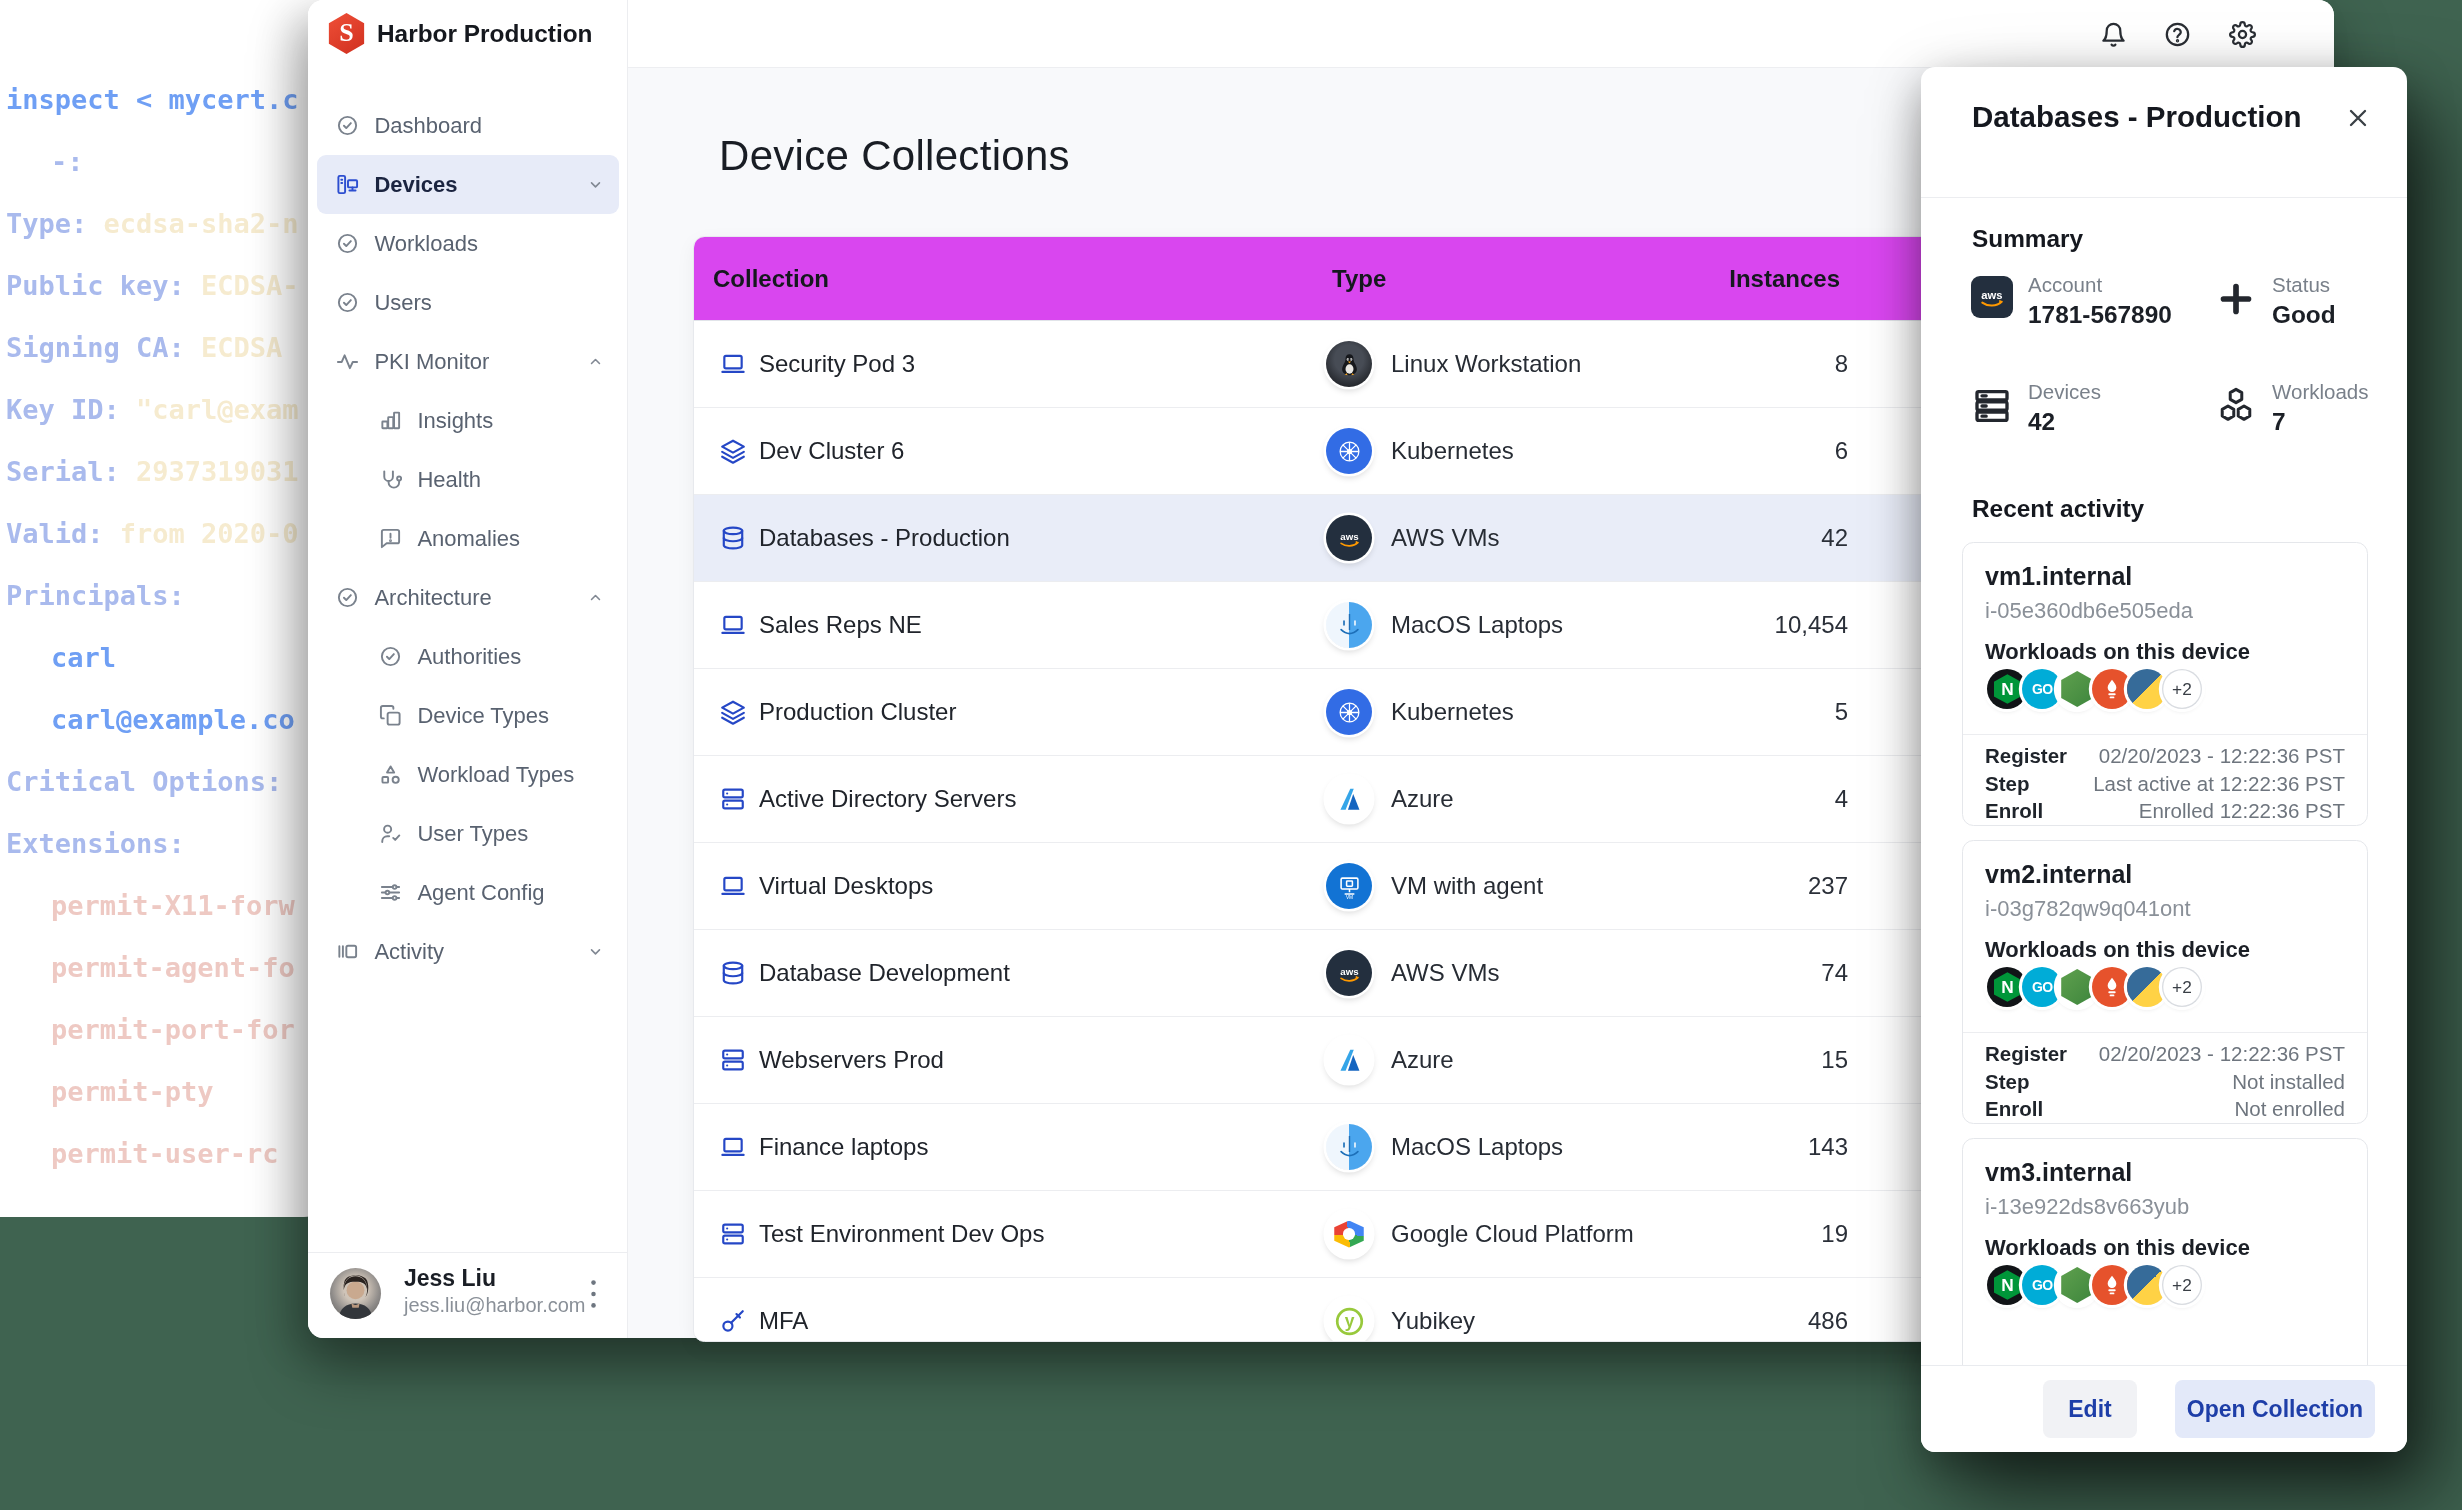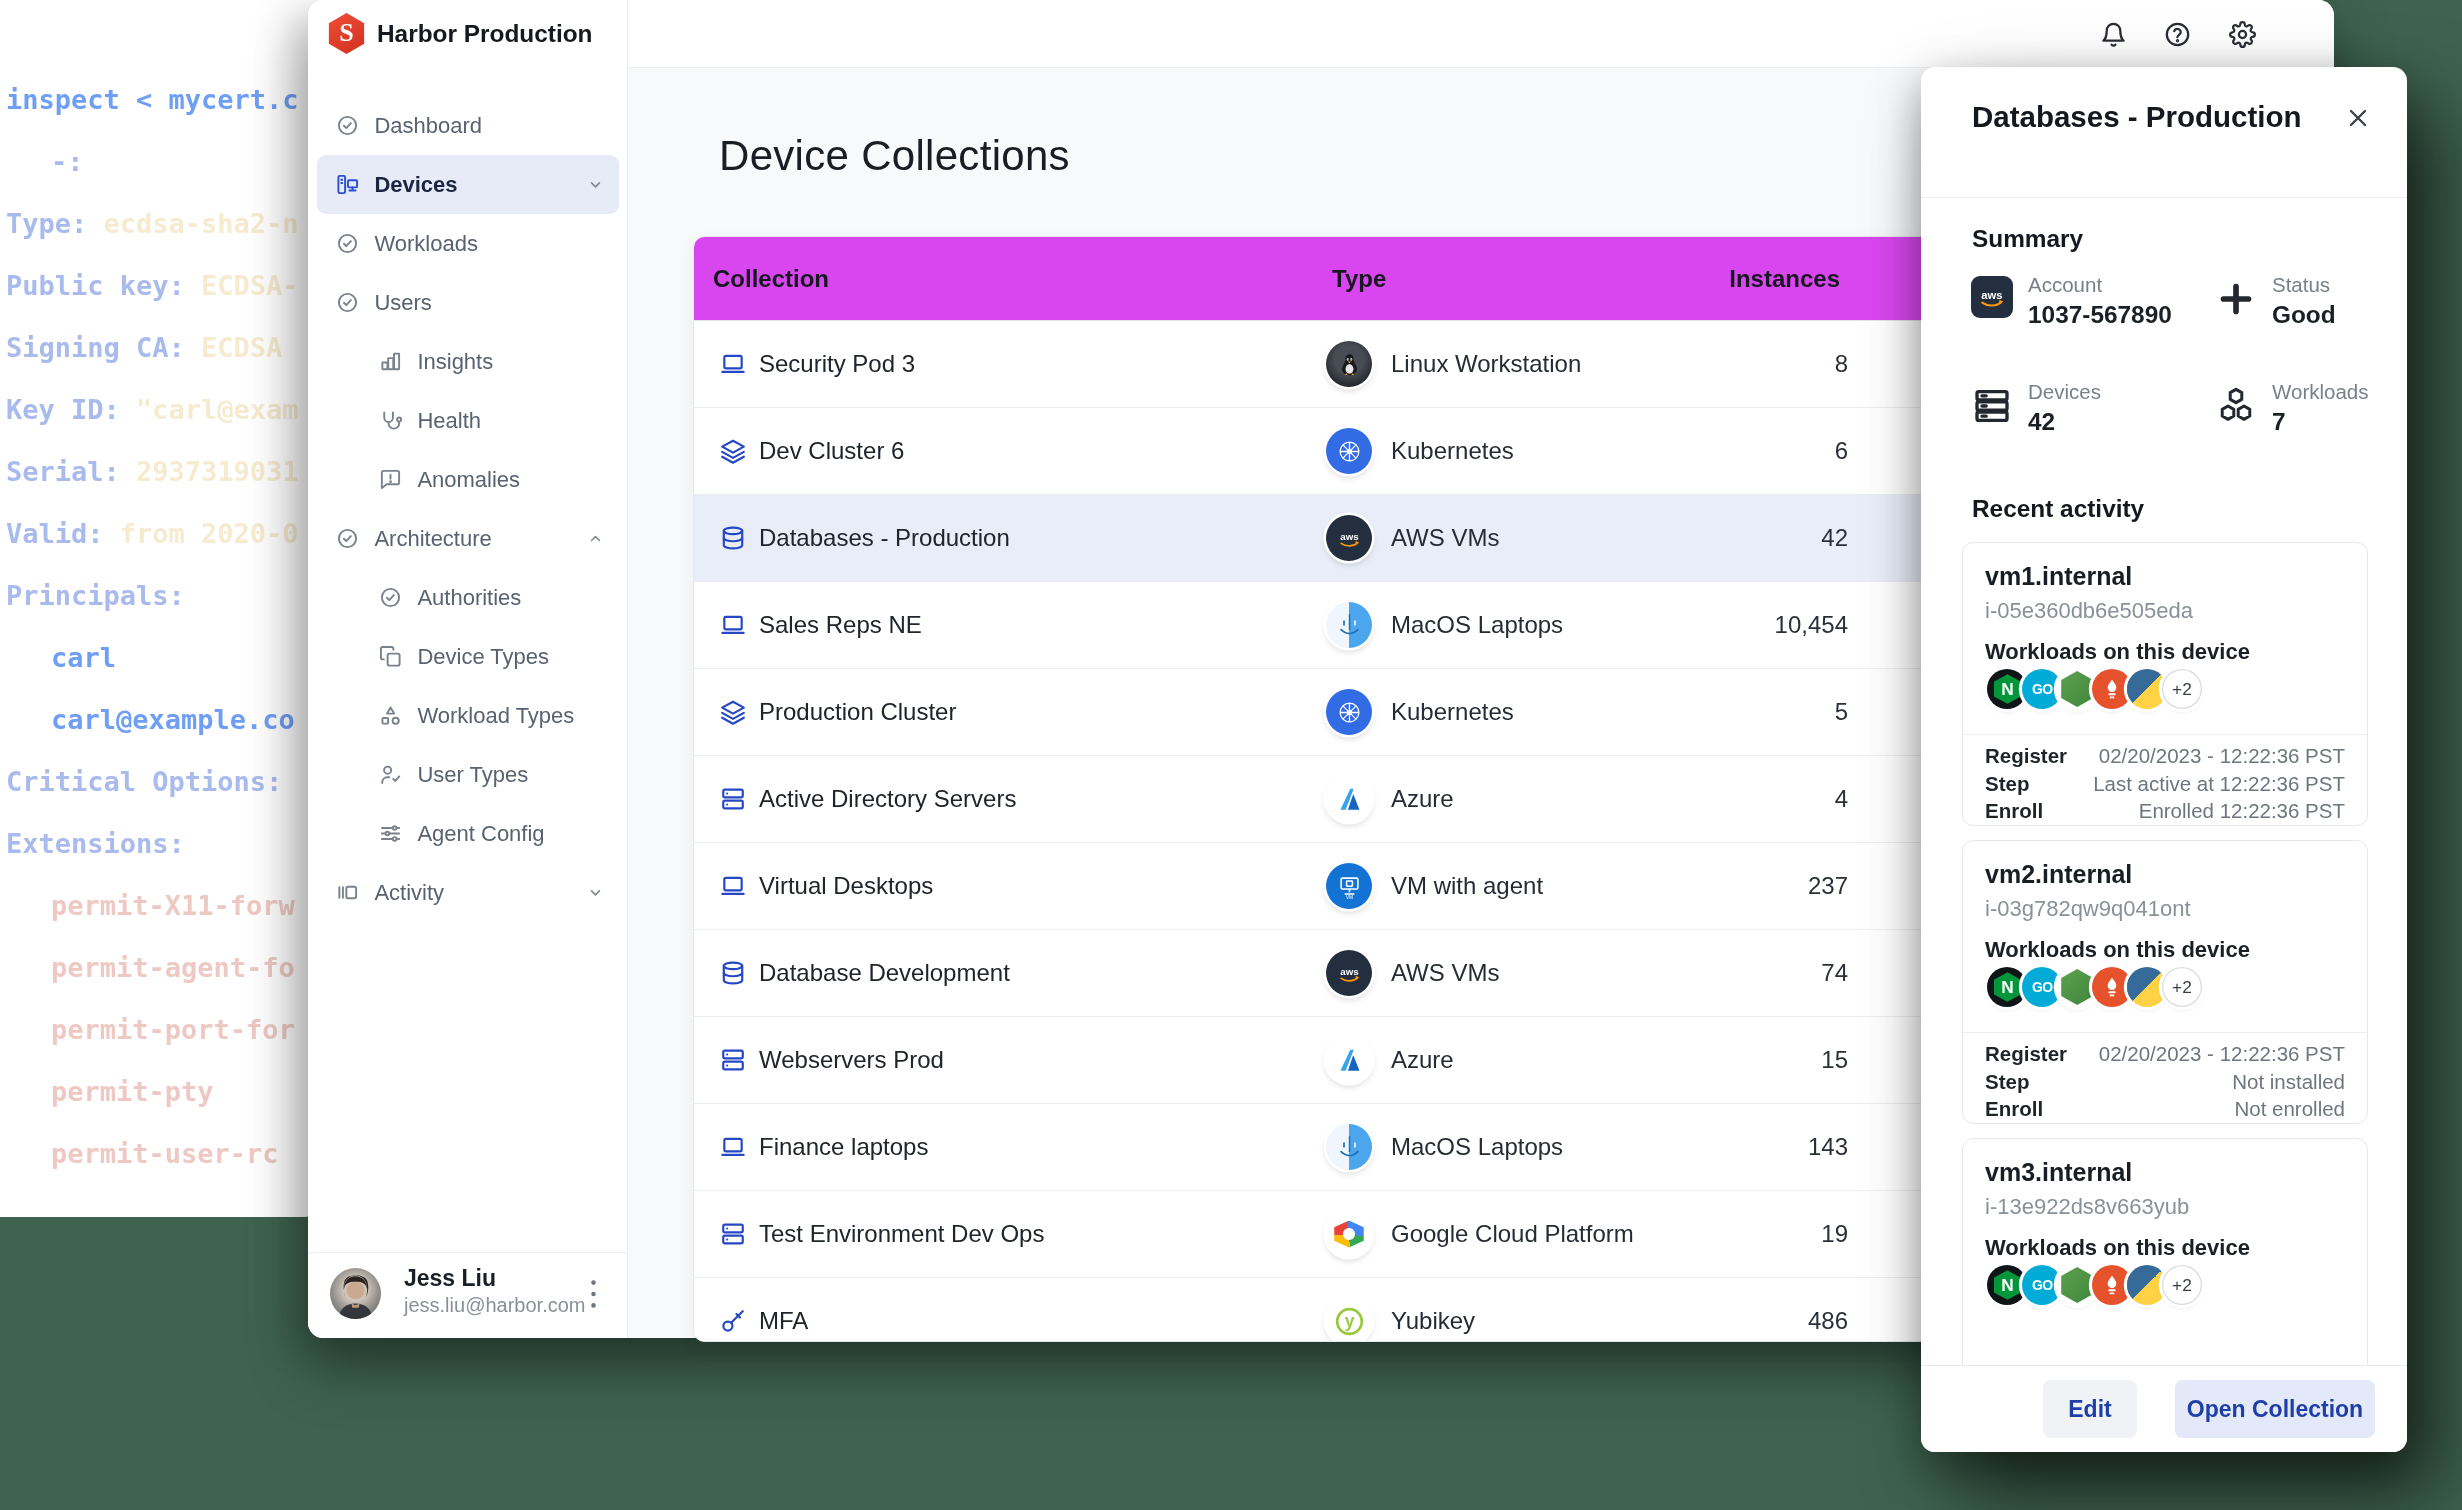--- a/index.html
+++ b/index.html
@@ -192,20 +192,29 @@
               </svg></span>
             <span class="lbl">Workloads</span>
           </div>
           <div class="nv">
             <span class="i"><svg viewBox="0 0 24 24" fill="none" stroke="currentColor" stroke-width="2" stroke-linecap="round" stroke-linejoin="round">
                 <circle cx="12" cy="12" r="9"></circle>
                 <path d="M8.3 12.3l2.4 2.4 4.8-5.2"></path>
               </svg></span>
             <span class="lbl">Users</span>
           </div>
+          <div class="nv">
+            <span class="i"><svg viewBox="0 0 24 24" fill="none" stroke="currentColor" stroke-width="2" stroke-linecap="round" stroke-linejoin="round">
+                <path d="M2 12.5h4l3-7 5.5 13.5 3-6.5h4.5"></path>
+              </svg></span>
+            <span class="lbl">PKI Monitor</span>
+            <span class="chev"><svg viewBox="0 0 24 24" fill="none" stroke="currentColor" stroke-width="2" stroke-linecap="round" stroke-linejoin="round">
+                <path d="M7 14.5l5-5 5 5"></path>
+              </svg></span>
+          </div>
           <div class="nv ind">
             <span class="i"><svg viewBox="0 0 24 24" fill="none" stroke="currentColor" stroke-width="2" stroke-linecap="round" stroke-linejoin="round">
                 <rect x="3.5" y="13" width="5.3" height="7" rx="0.5"></rect>
                 <rect x="9.6" y="8.5" width="5.3" height="11.5" rx="0.5"></rect>
                 <rect x="15.7" y="3.8" width="5.3" height="16.2" rx="0.5"></rect>
               </svg></span>
             <span class="lbl">Insights</span>
           </div>
           <div class="nv ind">
             <span class="i"><svg viewBox="0 0 24 24" fill="none" stroke="currentColor" stroke-width="2" stroke-linecap="round" stroke-linejoin="round">
@@ -636,21 +645,21 @@
     <div id="tiles">
         <div class="tile" style="left: 51px; top: 206px;">
           <span class="aws-badge">
             <svg viewBox="0 0 48 48">
               <text x="24" y="26" font-size="15" font-weight="bold" fill="#fff" text-anchor="middle" font-family="Liberation Sans,sans-serif">aws</text>
               <path d="M11 31.5c7.5 5.5 19 5.2 26-1.2" stroke="#FF9900" stroke-width="2.6" fill="none" stroke-linecap="round"></path>
               <path d="M33.8 27.6l4.4 2.5-4.8 2z" fill="#FF9900"></path>
             </svg>
           </span>
           <span class="tl">Account</span>
-          <span class="tv">1037-567890</span>
+          <span class="tv">1781-567890</span>
         </div>
         <div class="tile" style="left: 295px; top: 206px;">
           <span class="ticon"><svg viewBox="0 0 24 24" fill="none" stroke="currentColor" stroke-width="3.4" stroke-linecap="round">
               <path d="M12 4.5v15M4.5 12h15"></path>
             </svg></span>
           <span class="tl">Status</span>
           <span class="tv">Good</span>
         </div>
         <div class="tile" style="left: 51px; top: 313px;">
           <span class="ticon"><svg viewBox="0 0 24 24" fill="none" stroke="currentColor" stroke-width="2" stroke-linecap="round" stroke-linejoin="round">

